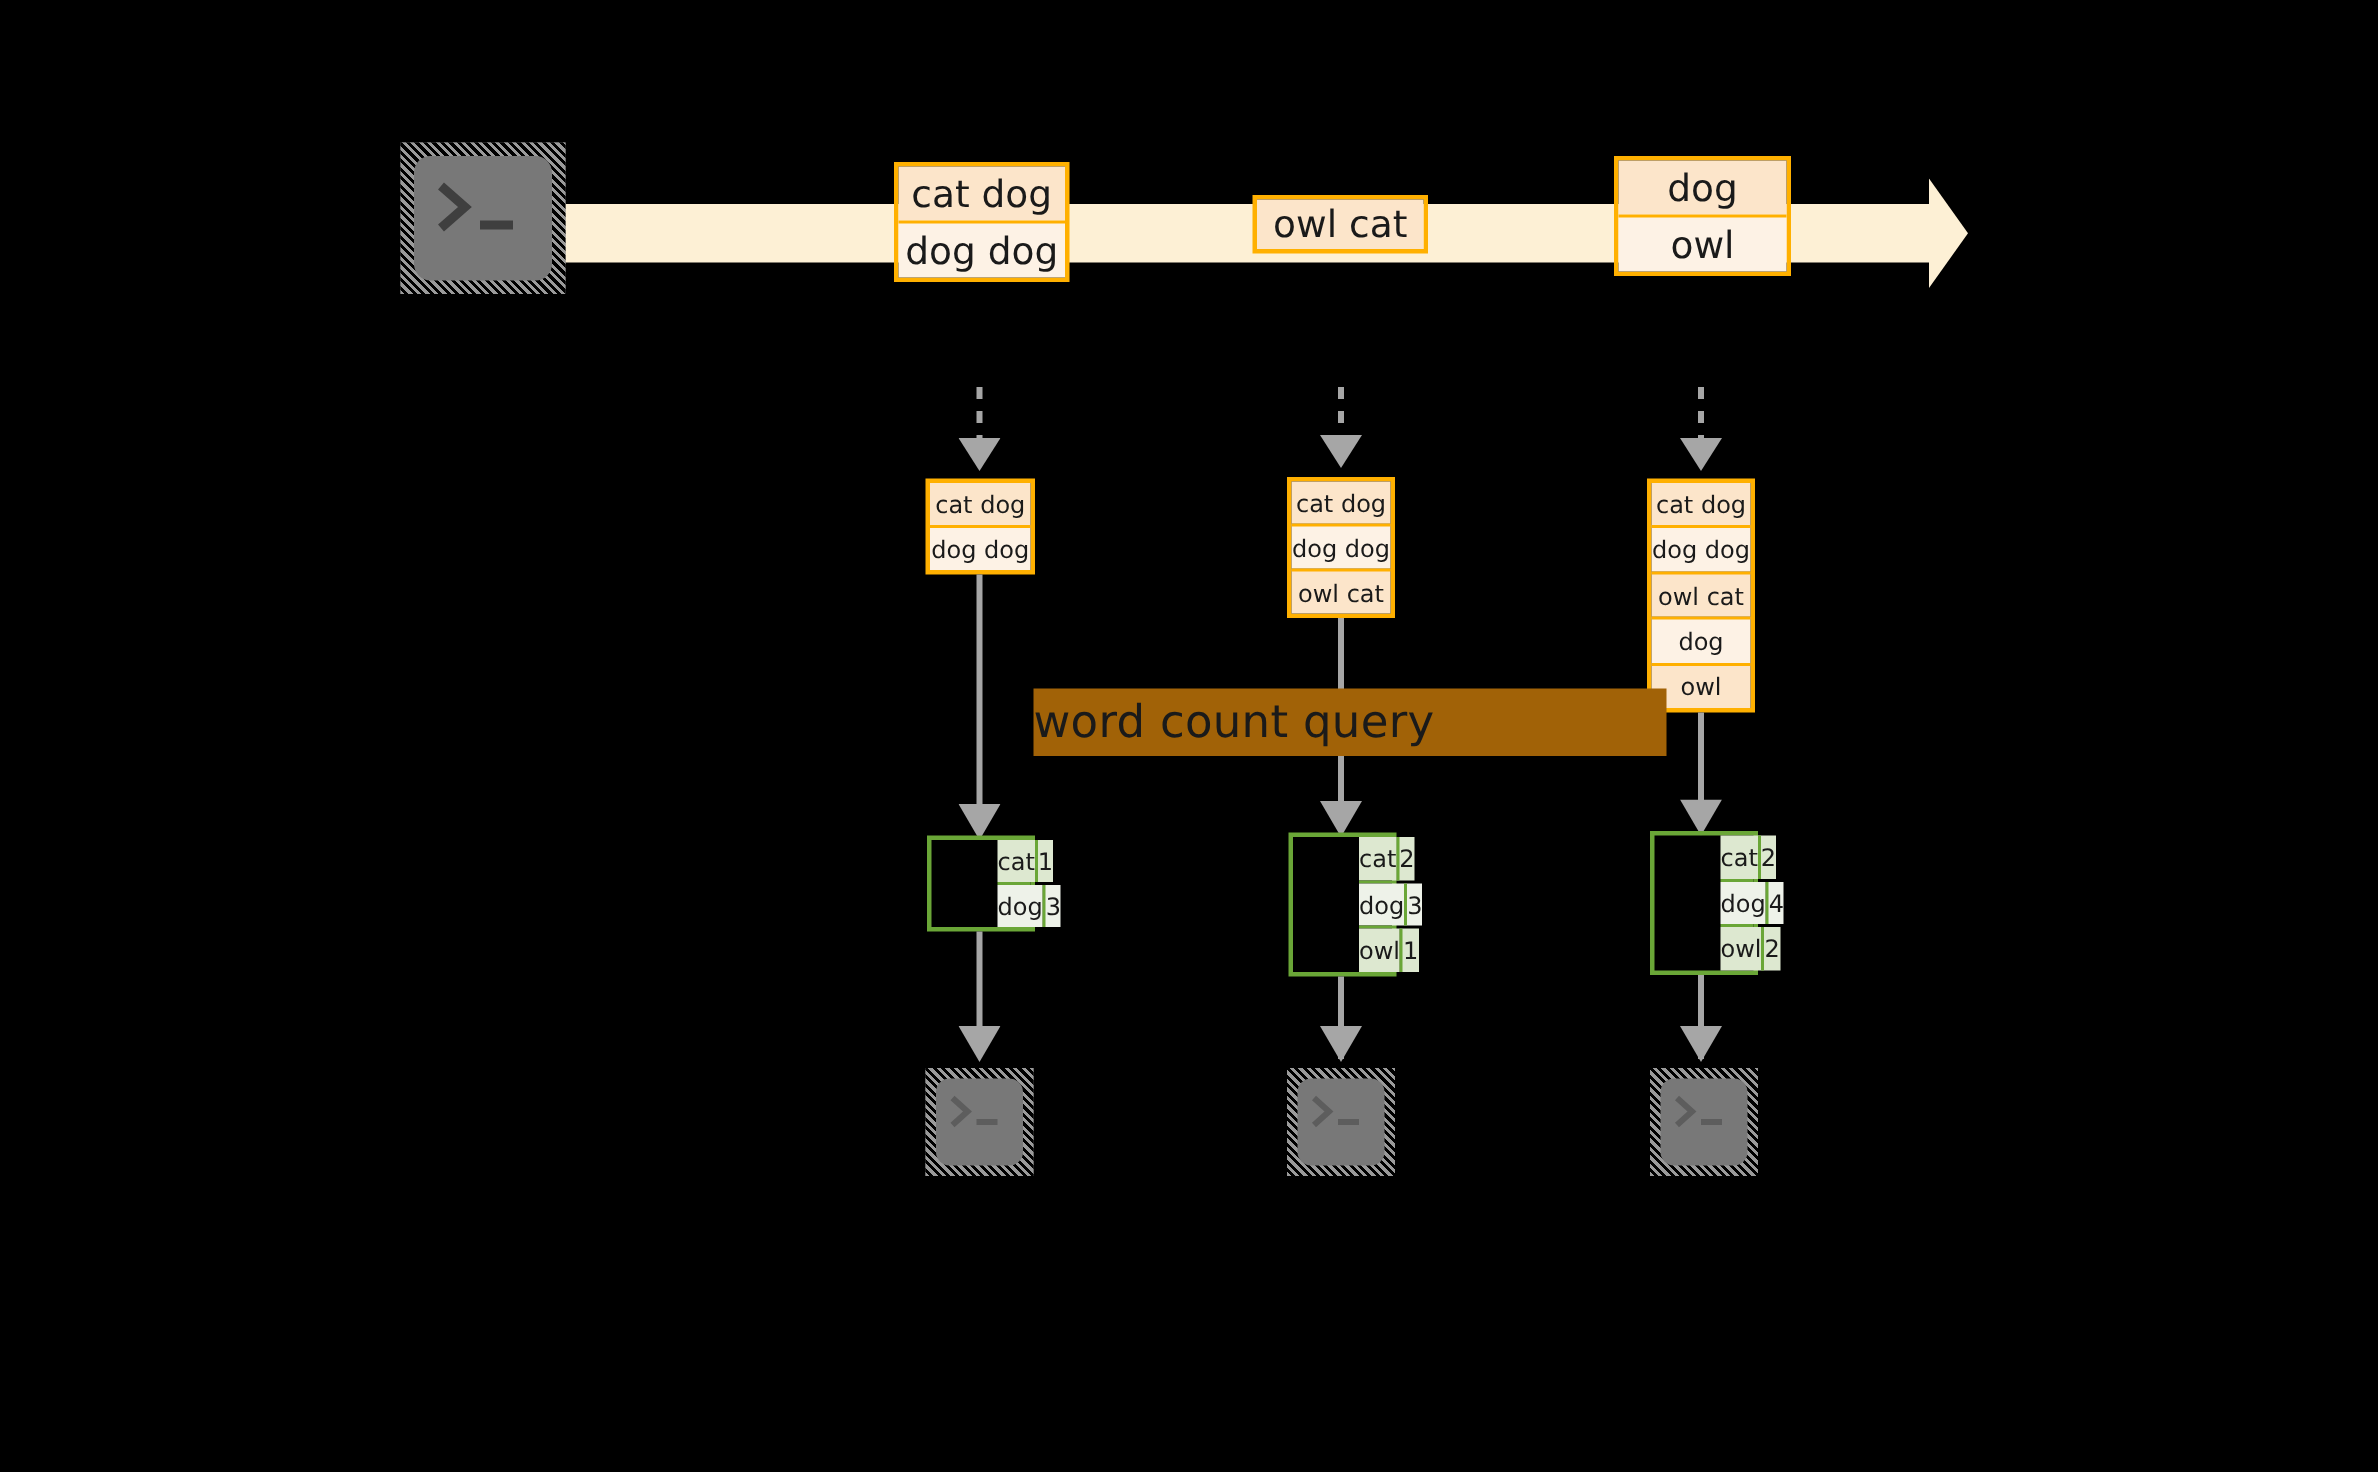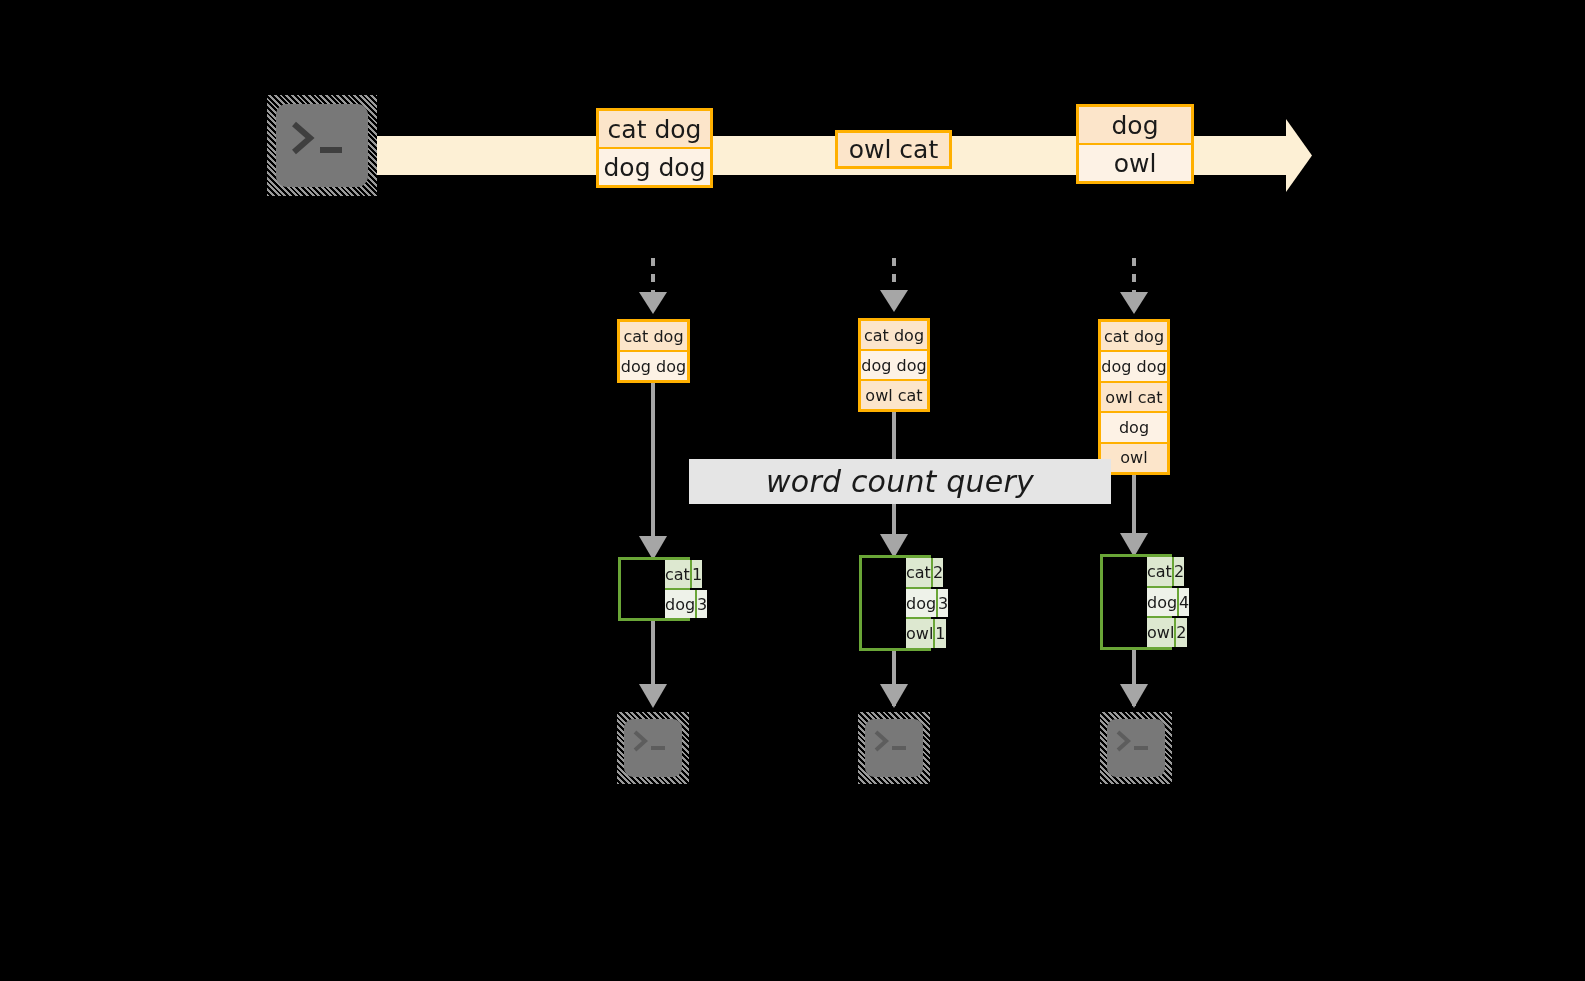--- a/index.html
+++ b/index.html
@@ -115,25 +115,23 @@
   .vline.dashed {
     background: none;
     background-image: repeating-linear-gradient(
       to bottom, #a6a6a6 0 8px, transparent 8px 16px);
   }
   .vhead { position: absolute; }
 
   
   .banner {
     position: absolute;
-    background: #e5e5e5;
+    background: #a16207;
     display: flex;
     align-items: center;
-    justify-content: center;
-    font-style: italic;
   }
   .banner span {
     font-size: 30px;
     color: #1a1a1a;
     letter-spacing: 0.2px;
     white-space: nowrap;
   }
 </style>
 </head>
 <body>

